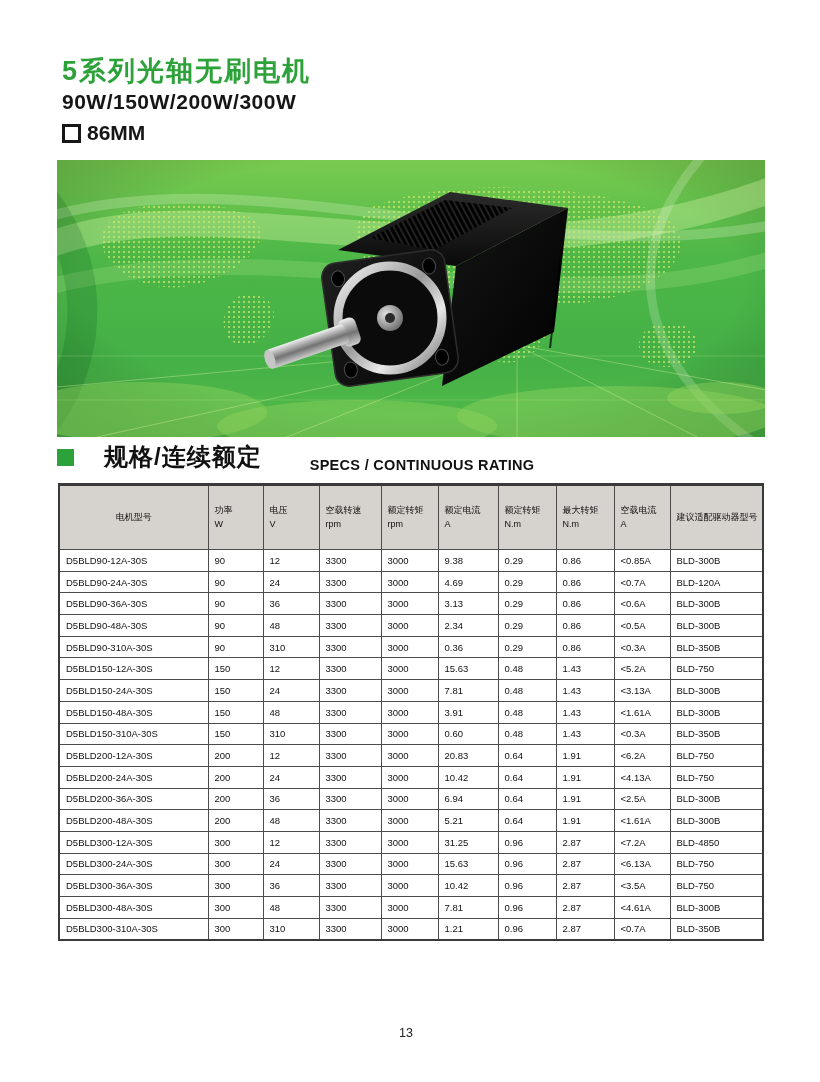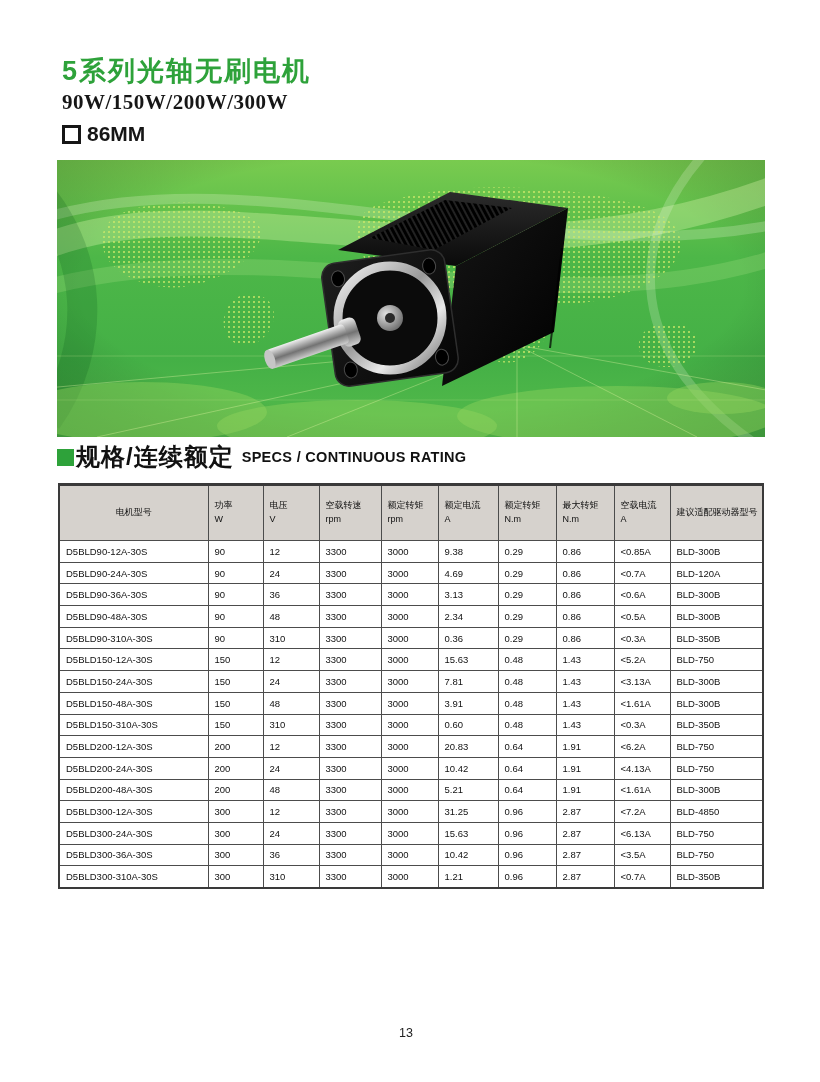--- a/index.html
+++ b/index.html
@@ -2,33 +2,33 @@
 <html><head>
 <meta charset="utf-8">
 <style>
   html,body{margin:0;padding:0;}
   body{
     width:820px;height:1082px;position:relative;background:#ffffff;
     font-family:"Liberation Sans", sans-serif;color:#111;overflow:hidden;
   }
   .header{position:absolute;left:62px;top:56px;}
   .title-cn{color:#2ea23a;font-size:27px;font-weight:bold;letter-spacing:2px;line-height:1.15;margin:0;}
-  .title-sub{color:#161616;font-size:21px;font-weight:bold;letter-spacing:.5px;margin:3px 0 0 0;font-family:Liberation Serif, serif;}
+  .title-sub{color:#161616;font-size:21px;font-weight:bold;letter-spacing:.5px;margin:3px 0 0 0;}
   .size-row{display:flex;align-items:center;margin-top:7px;font-size:21px;font-weight:bold;color:#161616;}
   .size-square{width:13px;height:13px;border:3px solid #161616;margin-right:6px;display:inline-block;}
   .banner{position:absolute;left:57px;top:160px;width:708px;height:277px;}
   .banner svg{display:block;}
-  .section-title{position:absolute;left:57px;top:441px;display:flex;align-items:center;}
+  .section-title{position:absolute;left:57px;top:441px;display:flex;align-items:flex-end;gap:28px;}
   .section-square{width:17px;height:17px;background:#2ea23a;align-self:center;margin-right:2px;}
   .section-cn{font-size:24px;font-weight:bold;color:#111;letter-spacing:1px;}
-  .section-en{font-size:14.5px;font-weight:bold;color:#111;margin-left:8px;letter-spacing:.3px;}
+  .section-en{font-size:14.5px;font-weight:bold;color:#111;margin-left:20px;letter-spacing:.3px;}
   .table-wrap{position:absolute;left:58px;top:483px;}
   table.spec{border-collapse:collapse;table-layout:fixed;width:704px;border:2px solid #3a3a3a;border-top-width:3px;}
   table.spec th,table.spec td{border:1px solid #4c4c4c;padding:0 0 0 6px;overflow:hidden;white-space:nowrap;}
-  table.spec thead tr{height:56px;background:#d6d2cd;}
+  table.spec thead tr{height:65px;background:#d6d2cd;}
   table.spec th{font-weight:normal;font-size:9px;text-align:left;vertical-align:middle;line-height:1.55;color:#101010;}
   table.spec th.center{text-align:center;padding-left:0;}
   table.spec tbody tr{height:21.7px;}
   table.spec td{font-size:9.5px;color:#101010;vertical-align:middle;}
   .footer{position:absolute;top:1026px;left:0;width:812px;text-align:center;font-size:12.5px;color:#222;}
 </style>
 </head>
 <body>
 
 <div class="header">
@@ -341,20 +341,32 @@
           <td>24</td>
           <td>3300</td>
           <td>3000</td>
           <td>10.42</td>
           <td>0.64</td>
           <td>1.91</td>
           <td>&lt;4.13A</td>
           <td>BLD-750</td>
         </tr>
         <tr>
+          <td>D5BLD200-36A-30S</td>
+          <td>200</td>
+          <td>36</td>
+          <td>3300</td>
+          <td>3000</td>
+          <td>6.94</td>
+          <td>0.64</td>
+          <td>1.91</td>
+          <td>&lt;2.5A</td>
+          <td>BLD-300B</td>
+        </tr>
+        <tr>
           <td>D5BLD200-48A-30S</td>
           <td>200</td>
           <td>48</td>
           <td>3300</td>
           <td>3000</td>
           <td>5.21</td>
           <td>0.64</td>
           <td>1.91</td>
           <td>&lt;1.61A</td>
           <td>BLD-300B</td>
@@ -389,20 +401,32 @@
           <td>36</td>
           <td>3300</td>
           <td>3000</td>
           <td>10.42</td>
           <td>0.96</td>
           <td>2.87</td>
           <td>&lt;3.5A</td>
           <td>BLD-750</td>
         </tr>
         <tr>
+          <td>D5BLD300-48A-30S</td>
+          <td>300</td>
+          <td>48</td>
+          <td>3300</td>
+          <td>3000</td>
+          <td>7.81</td>
+          <td>0.96</td>
+          <td>2.87</td>
+          <td>&lt;4.61A</td>
+          <td>BLD-300B</td>
+        </tr>
+        <tr>
           <td>D5BLD300-310A-30S</td>
           <td>300</td>
           <td>310</td>
           <td>3300</td>
           <td>3000</td>
           <td>1.21</td>
           <td>0.96</td>
           <td>2.87</td>
           <td>&lt;0.7A</td>
           <td>BLD-350B</td>

